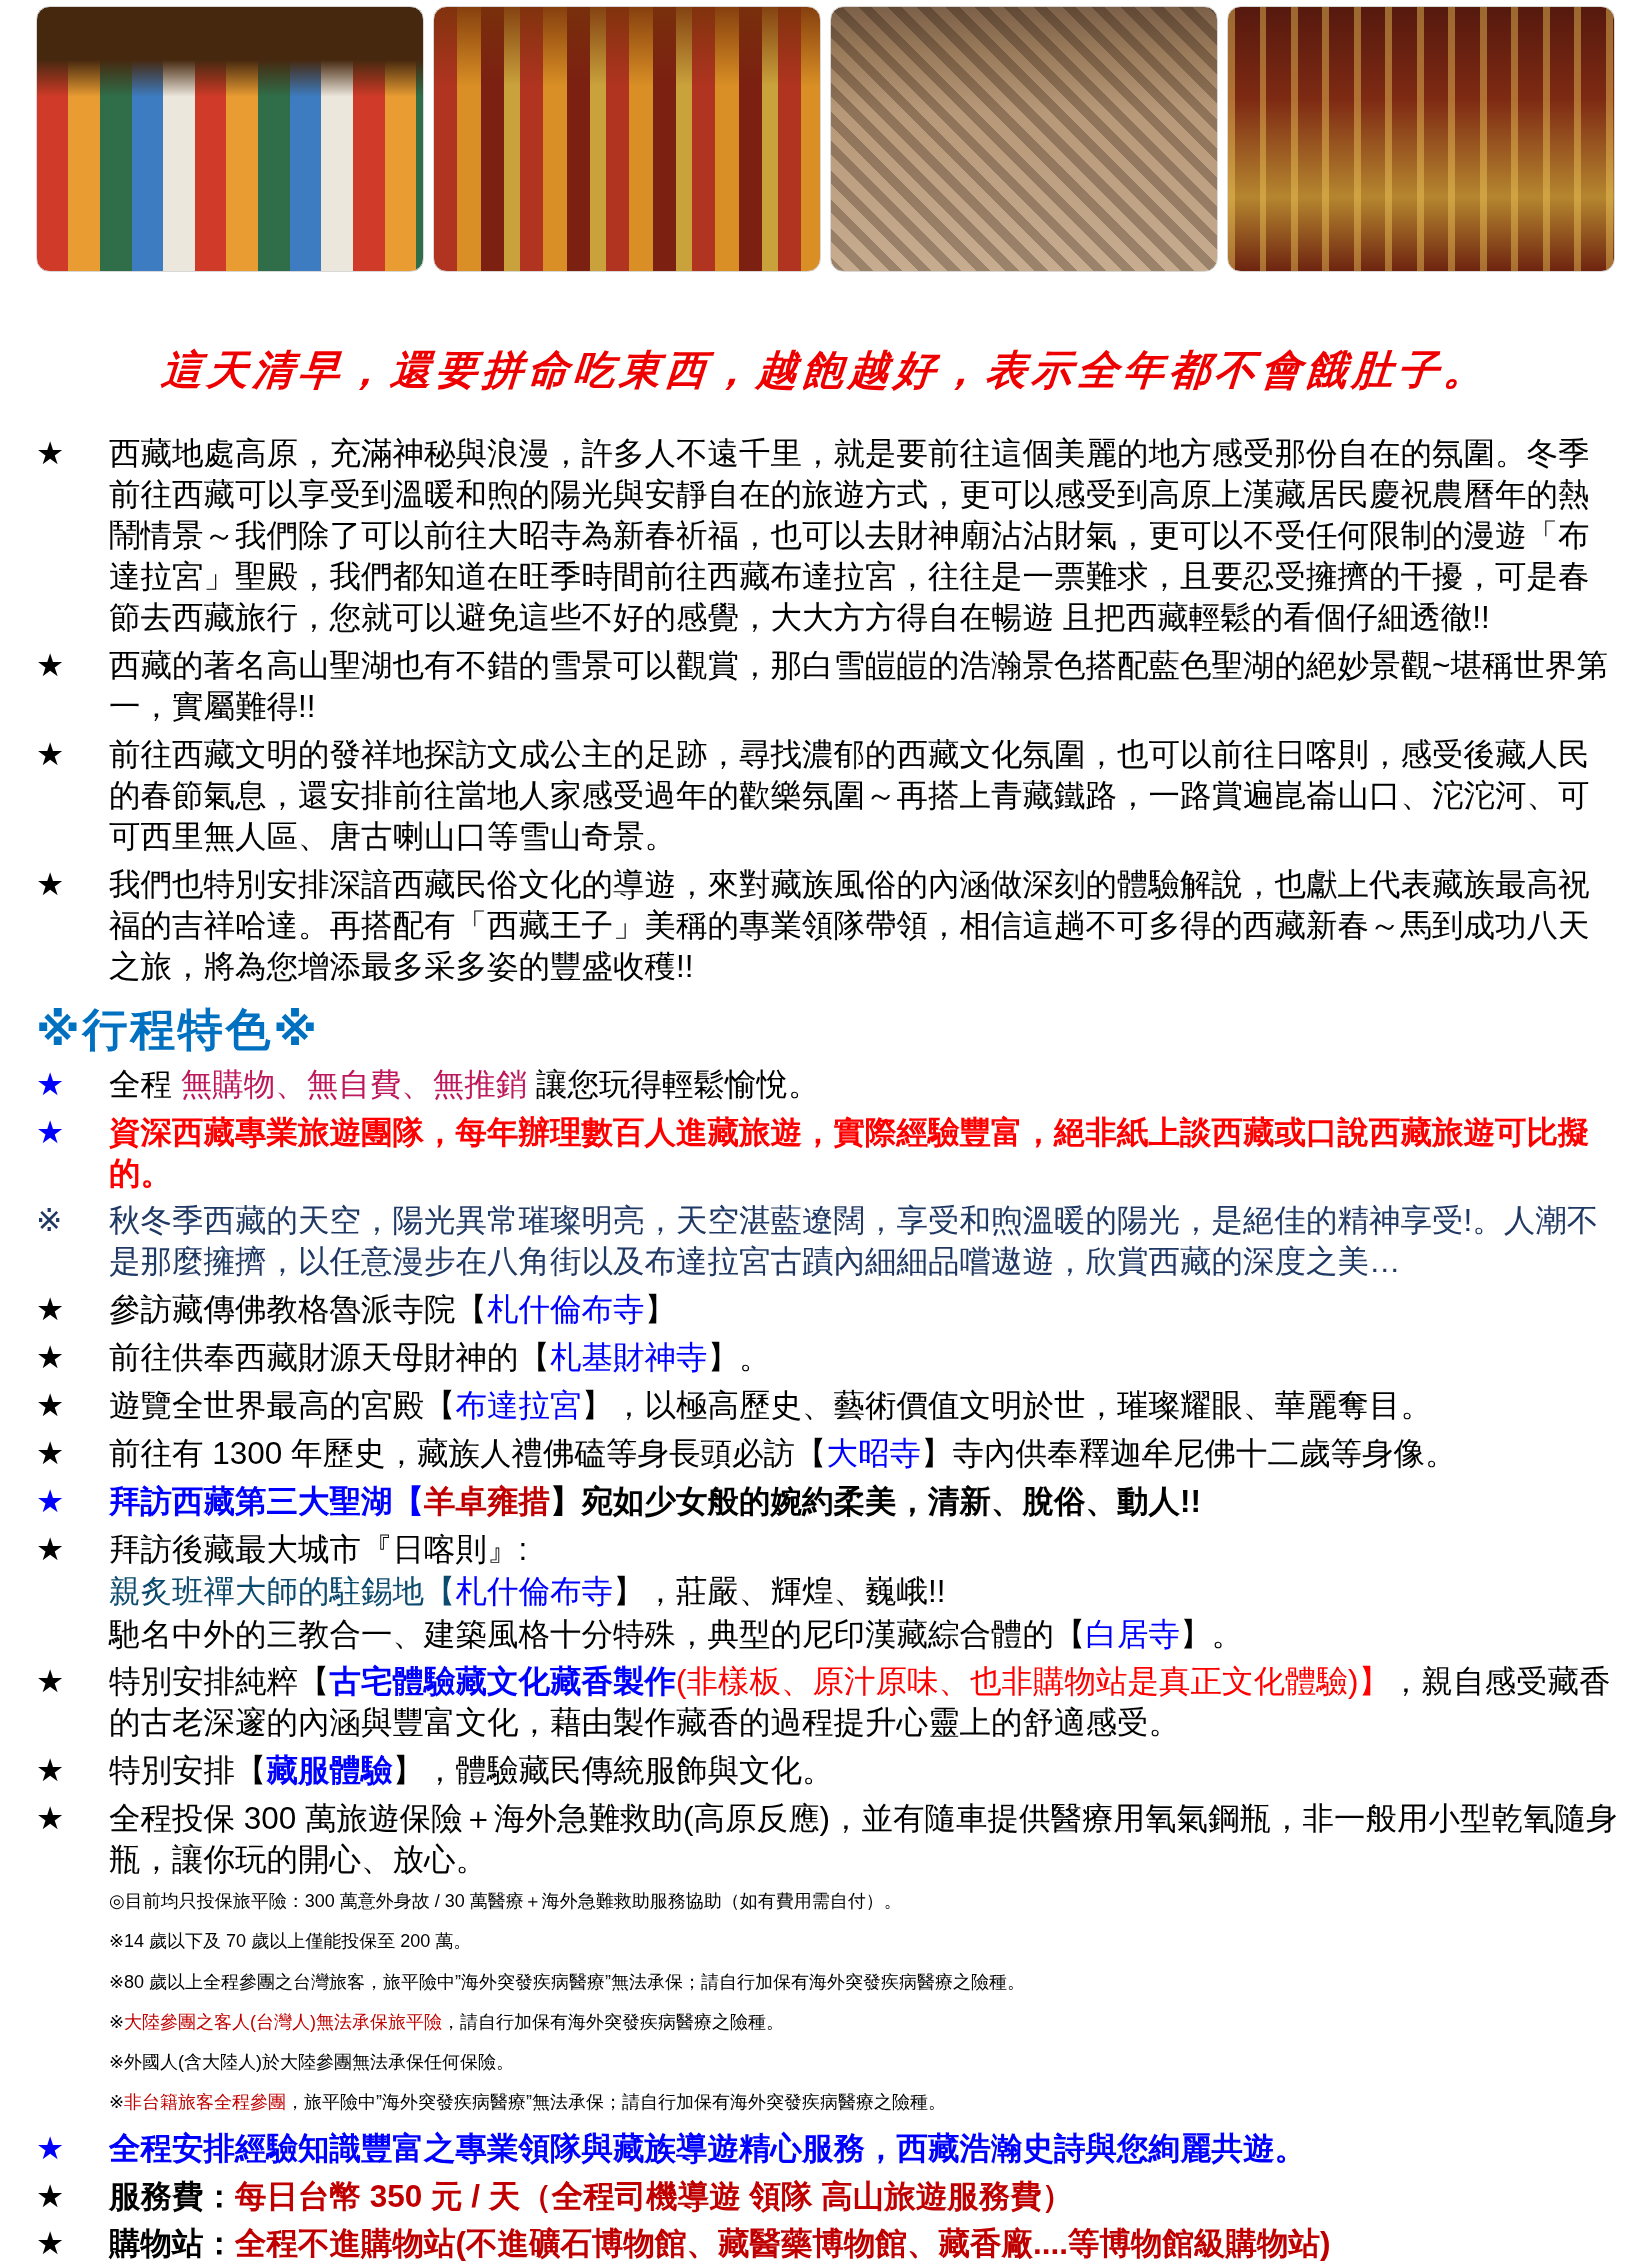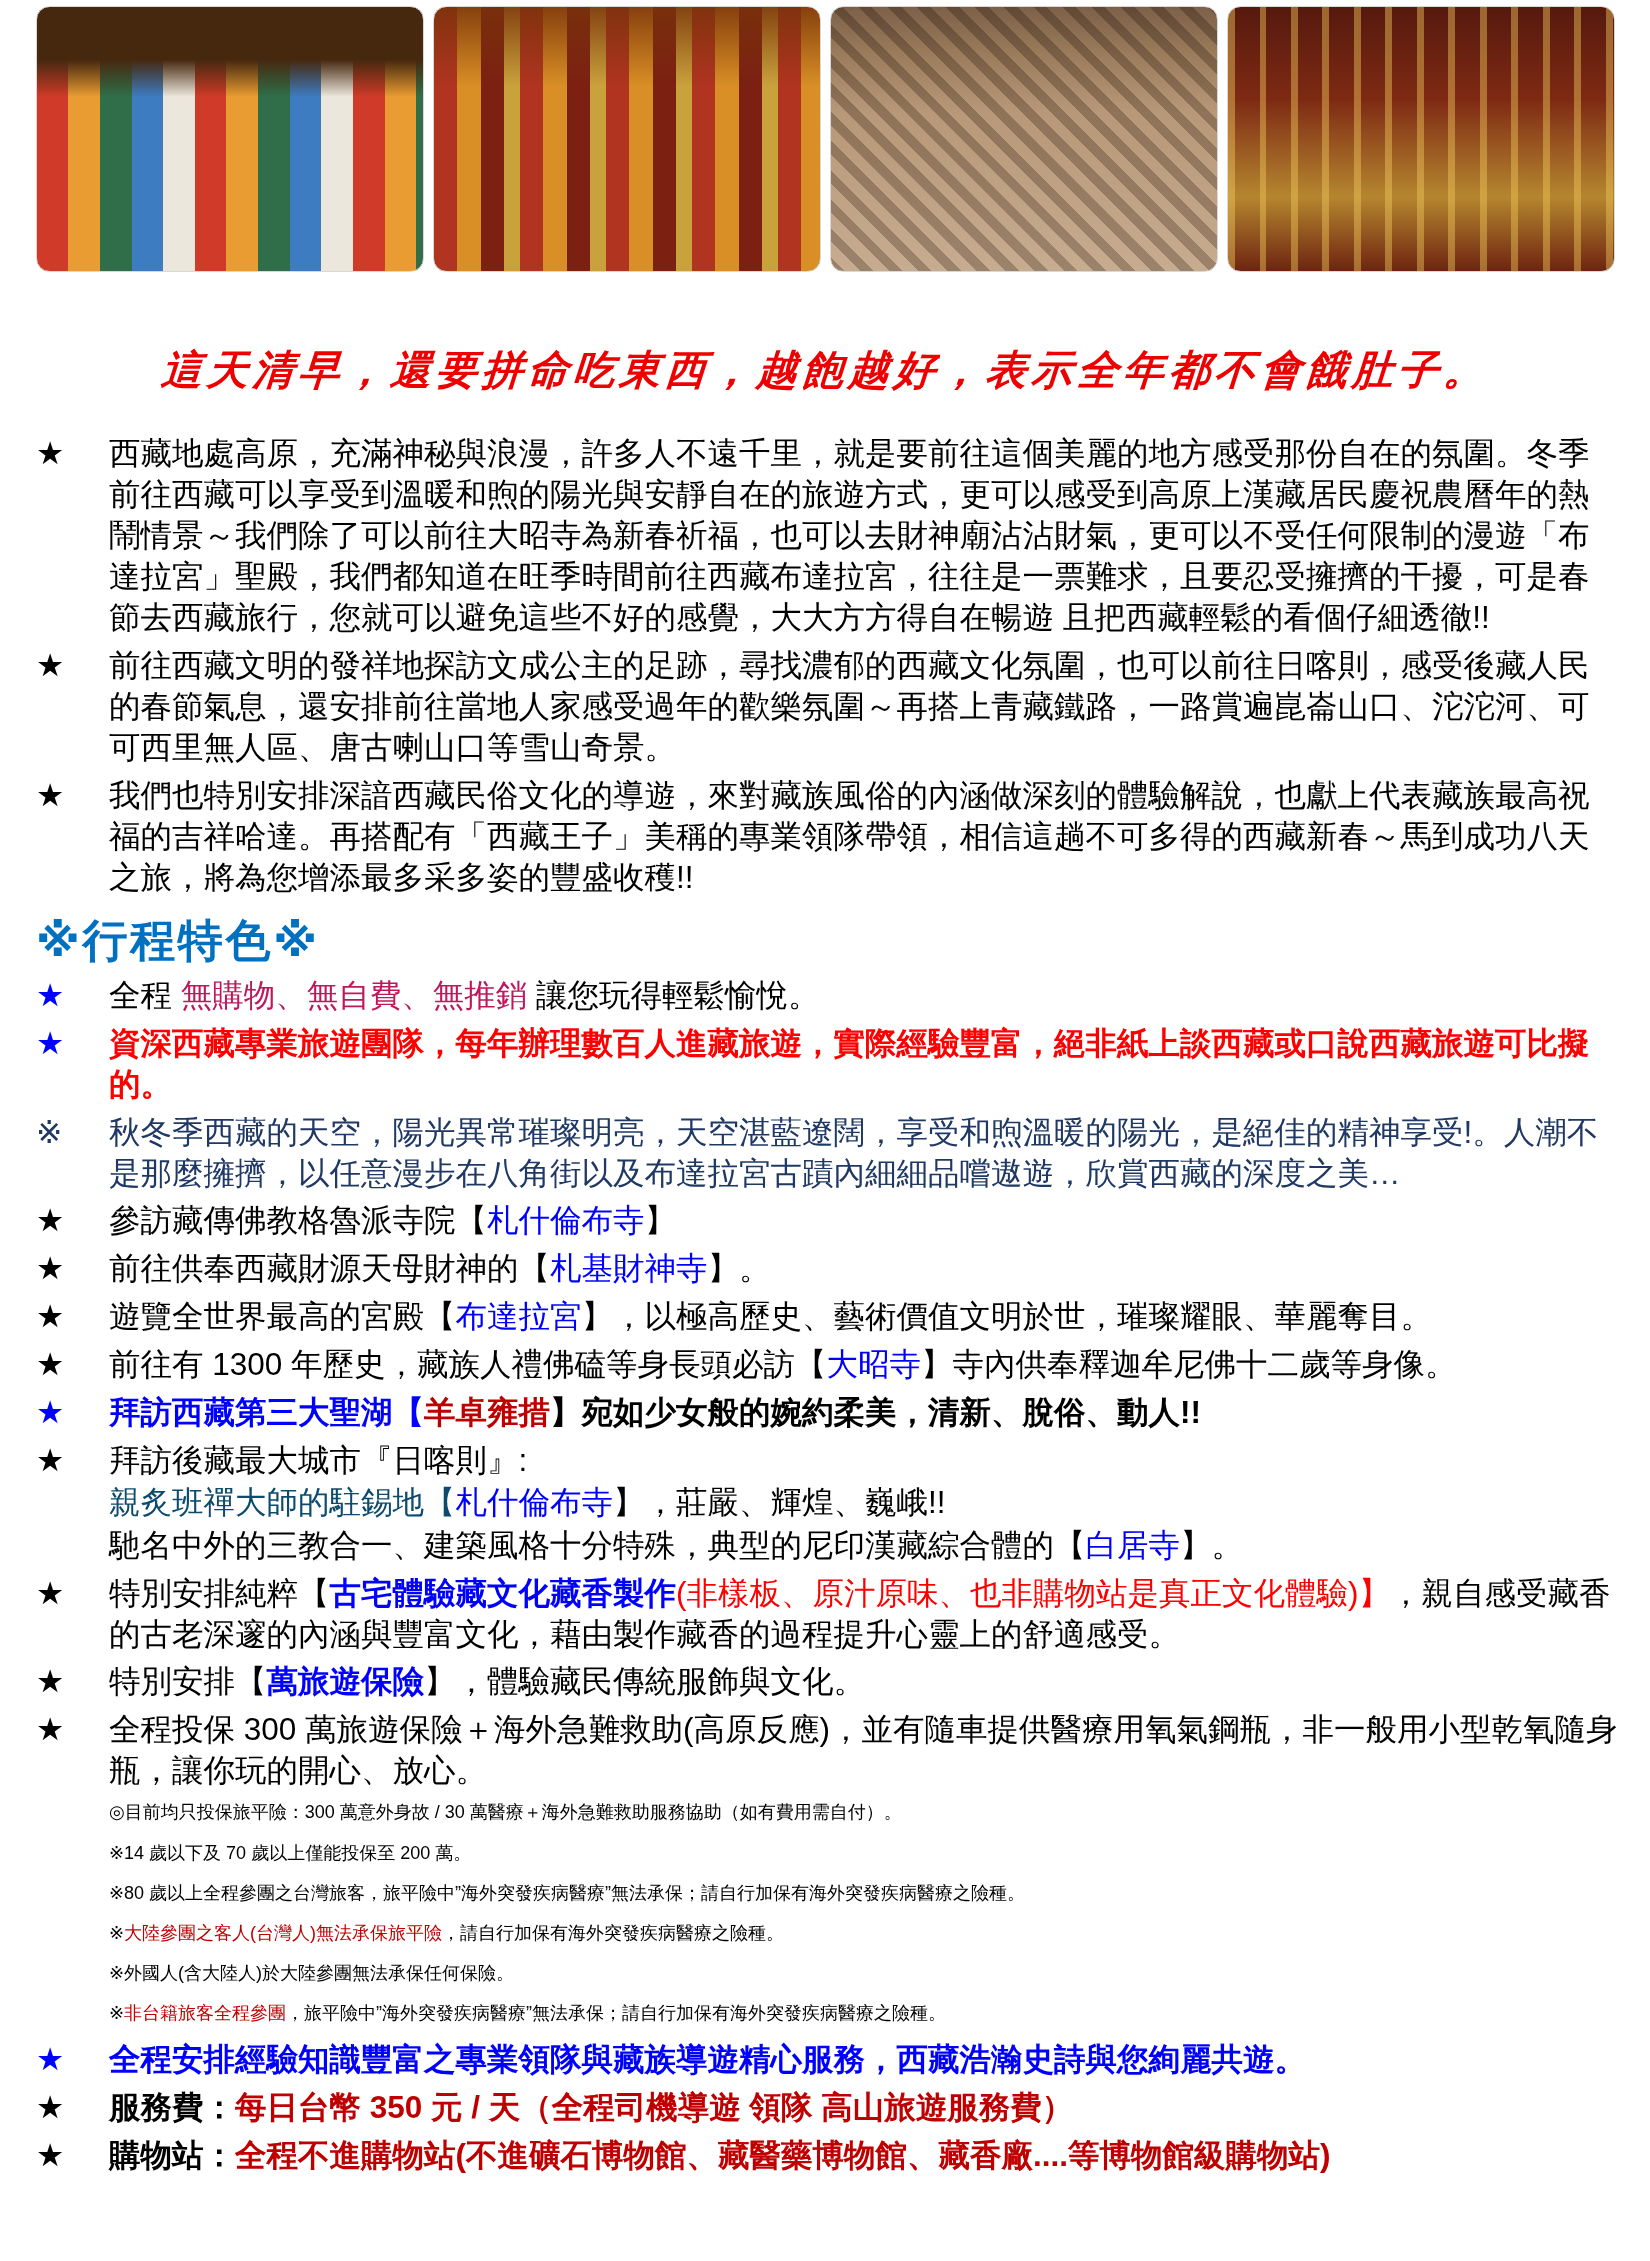--- a/index.html
+++ b/index.html
@@ -106,40 +106,41 @@
     <div class="photo p2"></div>
     <div class="photo p3"></div>
     <div class="photo p4"></div>
   </div>
 
   <div class="headline" style="color: rgb(238, 0, 0);">這天清早，還要拼命吃東西，越飽越好，表示全年都不會餓肚子。</div>
 
   <div class="content">
     <div id="intro">
         <div class="line"><span class="marker" style="color: rgb(0, 0, 0);">★</span><span style="color: rgb(0, 0, 0);">西藏地處高原，充滿神秘與浪漫，許多人不遠千里，就是要前往這個美麗的地方感受那份自在的氛圍。冬季前往西藏可以享受到溫暖和煦的陽光與安靜自在的旅遊方式，更可以感受到高原上漢藏居民慶祝農曆年的熱鬧情景～我們除了可以前往大昭寺為新春祈福，也可以去財神廟沾沾財氣，更可以不受任何限制的漫遊「布達拉宮」聖殿，我們都知道在旺季時間前往西藏布達拉宮，往往是一票難求，且要忍受擁擠的干擾，可是春節去西藏旅行，您就可以避免這些不好的感覺，大大方方得自在暢遊 且把西藏輕鬆的看個仔細透徹!!</span></div>
+        <div class="line"><span class="marker" style="color: rgb(0, 0, 0);">★</span><span style="color: rgb(0, 0, 0);">西藏的著名高山聖湖也有不錯的雪景可以觀賞，那白雪皚皚的浩瀚景色搭配藍色聖湖的絕妙景觀~堪稱世界第一，實屬難得!!</span></div>
         <div class="line"><span class="marker" style="color: rgb(0, 0, 0);">★</span><span style="color: rgb(0, 0, 0);">前往西藏文明的發祥地探訪文成公主的足跡，尋找濃郁的西藏文化氛圍，也可以前往日喀則，感受後藏人民的春節氣息，還安排前往當地人家感受過年的歡樂氛圍～再搭上青藏鐵路，一路賞遍崑崙山口、沱沱河、可可西里無人區、唐古喇山口等雪山奇景。</span></div>
         <div class="line"><span class="marker" style="color: rgb(0, 0, 0);">★</span><span style="color: rgb(0, 0, 0);">我們也特別安排深諳西藏民俗文化的導遊，來對藏族風俗的內涵做深刻的體驗解說，也獻上代表藏族最高祝福的吉祥哈達。再搭配有「西藏王子」美稱的專業領隊帶領，相信這趟不可多得的西藏新春～馬到成功八天之旅，將為您增添最多采多姿的豐盛收穫!!</span></div>
       </div>
 
     <div class="section-title" style="color: rgb(0, 112, 192);">※行程特色※</div>
 
     <div id="features">
         <div class="line"><span class="marker" style="color: rgb(0, 0, 255);">★</span><span style="color: rgb(0, 0, 0);">全程 </span><span style="color: #be185d;">無購物、無自費、無推銷</span><span style="color: rgb(0, 0, 0);"> 讓您玩得輕鬆愉悅。</span></div>
         <div class="line"><span class="marker" style="color: rgb(0, 0, 255);">★</span><span style="color: rgb(255, 0, 0); font-weight: bold;">資深西藏專業旅遊團隊，每年辦理數百人進藏旅遊，實際經驗豐富，絕非紙上談西藏或口說西藏旅遊可比擬的。</span></div>
         <div class="line"><span class="marker" style="color: rgb(31, 56, 100);">※</span><span style="color: rgb(31, 56, 100);">秋冬季西藏的天空，陽光異常璀璨明亮，天空湛藍遼闊，享受和煦溫暖的陽光，是絕佳的精神享受!。人潮不是那麼擁擠，以任意漫步在八角街以及布達拉宮古蹟內細細品嚐遨遊，欣賞西藏的深度之美…</span></div>
         <div class="line"><span class="marker" style="color: rgb(0, 0, 0);">★</span><span style="color: rgb(0, 0, 0);">參訪藏傳佛教格魯派寺院【</span><span style="color: rgb(0, 0, 255);">札什倫布寺</span><span style="color: rgb(0, 0, 0);">】</span></div>
         <div class="line"><span class="marker" style="color: rgb(0, 0, 0);">★</span><span style="color: rgb(0, 0, 0);">前往供奉西藏財源天母財神的【</span><span style="color: rgb(0, 0, 255);">札基財神寺</span><span style="color: rgb(0, 0, 0);">】。</span></div>
         <div class="line"><span class="marker" style="color: rgb(0, 0, 0);">★</span><span style="color: rgb(0, 0, 0);">遊覽全世界最高的宮殿【</span><span style="color: rgb(0, 0, 255);">布達拉宮</span><span style="color: rgb(0, 0, 0);">】，以極高歷史、藝術價值文明於世，璀璨耀眼、華麗奪目。</span></div>
         <div class="line"><span class="marker" style="color: rgb(0, 0, 0);">★</span><span style="color: rgb(0, 0, 0);">前往有 1300 年歷史，藏族人禮佛磕等身長頭必訪【</span><span style="color: rgb(0, 0, 255);">大昭寺</span><span style="color: rgb(0, 0, 0);">】寺內供奉釋迦牟尼佛十二歲等身像。</span></div>
         <div class="line"><span class="marker" style="color: rgb(0, 0, 255);">★</span><span style="color: rgb(0, 0, 255); font-weight: bold;">拜訪西藏第三大聖湖【</span><span style="color: rgb(192, 0, 0); font-weight: bold;">羊卓雍措</span><span style="color: #000000; font-weight: bold;">】宛如少女般的婉約柔美，清新、脫俗、動人!!</span></div>
         <div class="line"><span class="marker" style="color: rgb(0, 0, 0);">★</span><span style="color: rgb(0, 0, 0);">拜訪後藏最大城市『日喀則』:</span></div>
         <div class="line cont"><span style="color: #0c4a6e;">親炙班禪大師的駐錫地【</span><span style="color: rgb(0, 0, 255);">札什倫布寺</span><span style="color: rgb(0, 0, 0);">】，莊嚴、輝煌、巍峨!!</span></div>
         <div class="line cont"><span style="color: rgb(0, 0, 0);">馳名中外的三教合一、建築風格十分特殊，典型的尼印漢藏綜合體的【</span><span style="color: rgb(0, 0, 255);">白居寺</span><span style="color: rgb(0, 0, 0);">】。</span></div>
         <div class="line"><span class="marker" style="color: rgb(0, 0, 0);">★</span><span style="color: rgb(0, 0, 0);">特別安排純粹【</span><span style="color: rgb(0, 0, 255); font-weight: bold;">古宅體驗藏文化藏香製作</span><span style="color: rgb(255, 0, 0);">(非樣板、原汁原味、也非購物站是真正文化體驗)】</span><span style="color: rgb(0, 0, 0);">，親自感受藏香的古老深邃的內涵與豐富文化，藉由製作藏香的過程提升心靈上的舒適感受。</span></div>
-        <div class="line"><span class="marker" style="color: rgb(0, 0, 0);">★</span><span style="color: rgb(0, 0, 0);">特別安排【</span><span style="color: rgb(0, 0, 255); font-weight: bold;">萬旅遊保險</span><span style="color: rgb(0, 0, 0);">】，體驗藏民傳統服飾與文化。</span></div>
+        <div class="line"><span class="marker" style="color: rgb(0, 0, 0);">★</span><span style="color: rgb(0, 0, 0);">特別安排【</span><span style="color: rgb(0, 0, 255); font-weight: bold;">藏服體驗</span><span style="color: rgb(0, 0, 0);">】，體驗藏民傳統服飾與文化。</span></div>
         <div class="line"><span class="marker" style="color: rgb(0, 0, 0);">★</span><span style="color: rgb(0, 0, 0);">全程投保 300 萬旅遊保險＋海外急難救助(高原反應)，並有隨車提供醫療用氧氣鋼瓶，非一般用小型乾氧隨身瓶，讓你玩的開心、放心。</span></div>
         <div class="line sub"><span style="color: rgb(0, 0, 0);">◎目前均只投保旅平險：300 萬意外身故 / 30 萬醫療＋海外急難救助服務協助（如有費用需自付）。</span></div>
         <div class="line sub"><span style="color: rgb(0, 0, 0);">※14 歲以下及 70 歲以上僅能投保至 200 萬。</span></div>
         <div class="line sub"><span style="color: rgb(0, 0, 0);">※80 歲以上全程參團之台灣旅客，旅平險中”海外突發疾病醫療”無法承保；請自行加保有海外突發疾病醫療之險種。</span></div>
         <div class="line sub"><span style="color: rgb(0, 0, 0);">※</span><span style="color: rgb(192, 0, 0);">大陸參團之客人(台灣人)無法承保旅平險</span><span style="color: rgb(0, 0, 0);">，請自行加保有海外突發疾病醫療之險種。</span></div>
         <div class="line sub"><span style="color: rgb(0, 0, 0);">※外國人(含大陸人)於大陸參團無法承保任何保險。</span></div>
         <div class="line sub"><span style="color: rgb(0, 0, 0);">※</span><span style="color: rgb(192, 0, 0);">非台籍旅客全程參團</span><span style="color: rgb(0, 0, 0);">，旅平險中”海外突發疾病醫療”無法承保；請自行加保有海外突發疾病醫療之險種。</span></div>
         <div class="line"><span class="marker" style="color: rgb(0, 0, 255);">★</span><span style="color: rgb(0, 0, 255); font-weight: bold;">全程安排經驗知識豐富之專業領隊與藏族導遊精心服務，西藏浩瀚史詩與您絢麗共遊。</span></div>
         <div class="line"><span class="marker" style="color: rgb(0, 0, 0);">★</span><span style="color: rgb(0, 0, 0); font-weight: bold;">服務費：</span><span style="color: rgb(192, 0, 0); font-weight: bold;">每日台幣 350 元 / 天（全程司機導遊 領隊 高山旅遊服務費）</span></div>
         <div class="line"><span class="marker" style="color: rgb(0, 0, 0);">★</span><span style="color: rgb(0, 0, 0); font-weight: bold;">購物站：</span><span style="color: rgb(192, 0, 0); font-weight: bold;">全程不進購物站(不進礦石博物館、藏醫藥博物館、藏香廠....等博物館級購物站)</span></div>

